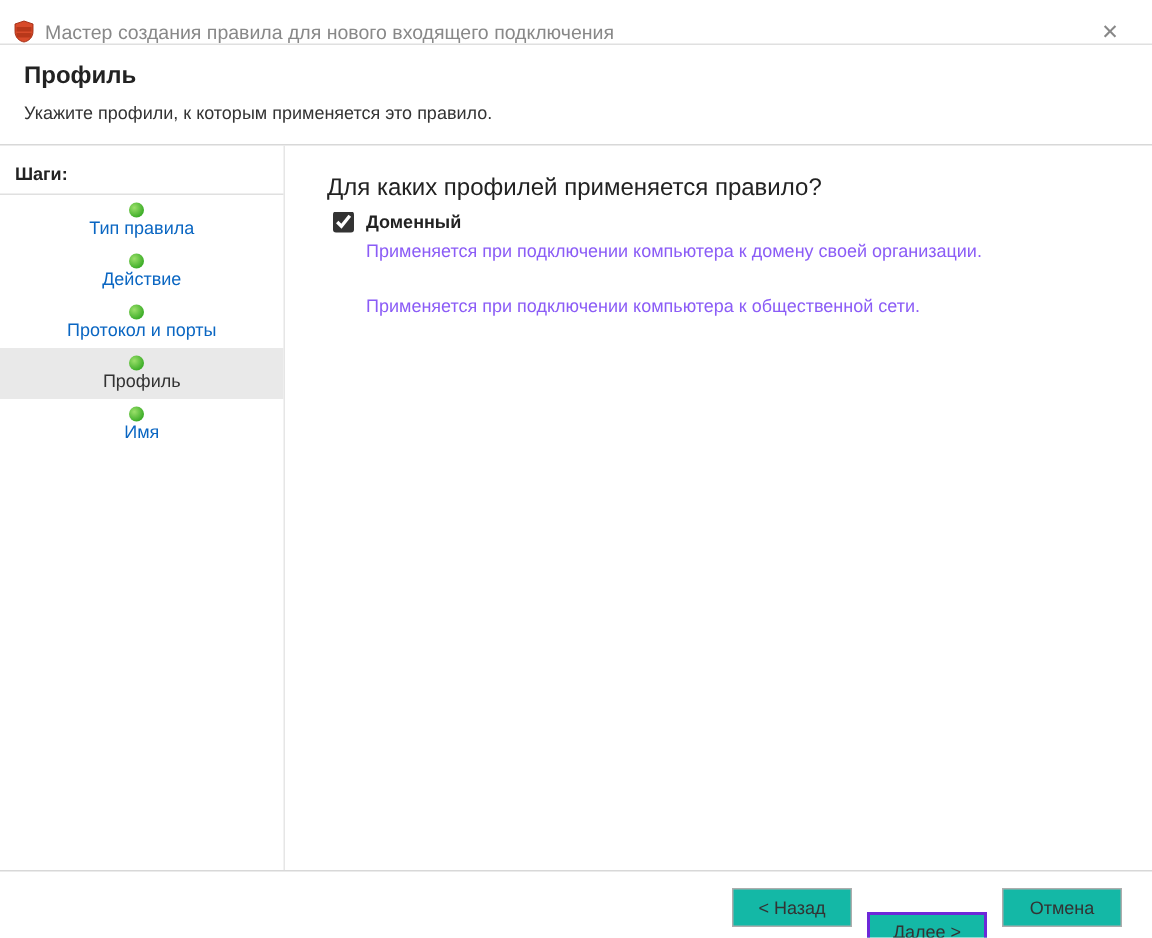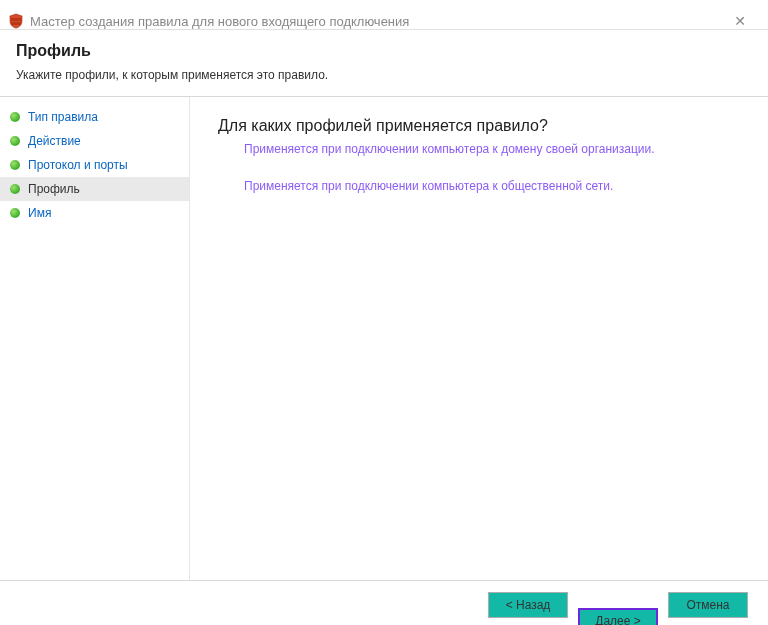--- a/index.html
+++ b/index.html
@@ -62,20 +62,21 @@
     padding: 4px 10px 6px 10px;
     border-bottom: 1px solid #e0e0e0;
     color: #222;
   }
   .step-item {
     display: flex;
     align-items: center;
     padding: 5px 10px;
     font-size: 12px;
     cursor: pointer;
+    flex-direction: column;
   }
   .step-item.active {
     background: #e9e9e9;
   }
   .step-item .bullet {
     width: 10px; height: 10px;
     border-radius: 50%;
     background: radial-gradient(circle at 35% 35%, #9be06a, #3fae2a 70%);
     margin-right: 8px;
     flex-shrink: 0;
@@ -163,20 +164,21 @@
 </div>
 
 <div class="header-section">
   <div class="page-title">Профиль</div>
   <div class="page-desc">Укажите профили, к которым применяется это правило.</div>
 </div>
 
 <div class="body-area">
 
   <div class="sidebar">
+    <div class="sidebar-header">Шаги:</div>
     <div id="steps-container">
         <div class="step-item">
           <span class="bullet"></span>
           <span class="step-label">Тип правила</span>
         </div>
         <div class="step-item">
           <span class="bullet"></span>
           <span class="step-label">Действие</span>
         </div>
         <div class="step-item">
@@ -191,20 +193,24 @@
           <span class="bullet"></span>
           <span class="step-label">Имя</span>
         </div>
       </div>
   </div>
 
   <div class="content">
     <div class="content-question">Для каких профилей применяется правило?</div>
     <div id="profiles-container">
         <div class="profile-block">
+          <div class="profile-row">
+            <input type="checkbox" checked="" style="">
+            <span class="profile-label">Доменный</span>
+          </div>
           <div class="profile-desc">Применяется при подключении компьютера к домену своей организации.</div>
         </div>
         <div class="profile-block">
           <div class="profile-desc">Применяется при подключении компьютера к общественной сети.</div>
         </div>
       </div>
   </div>
 </div>
 
 <div class="footer">

